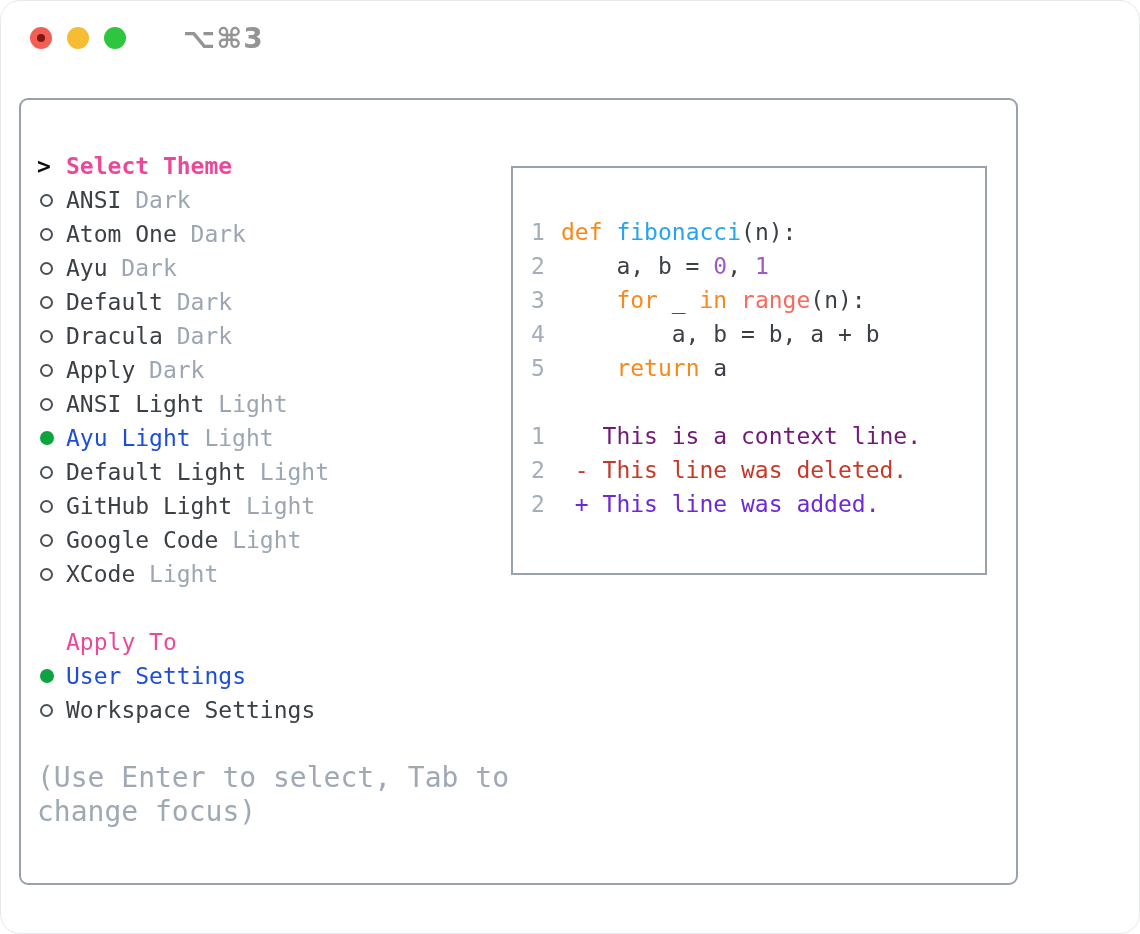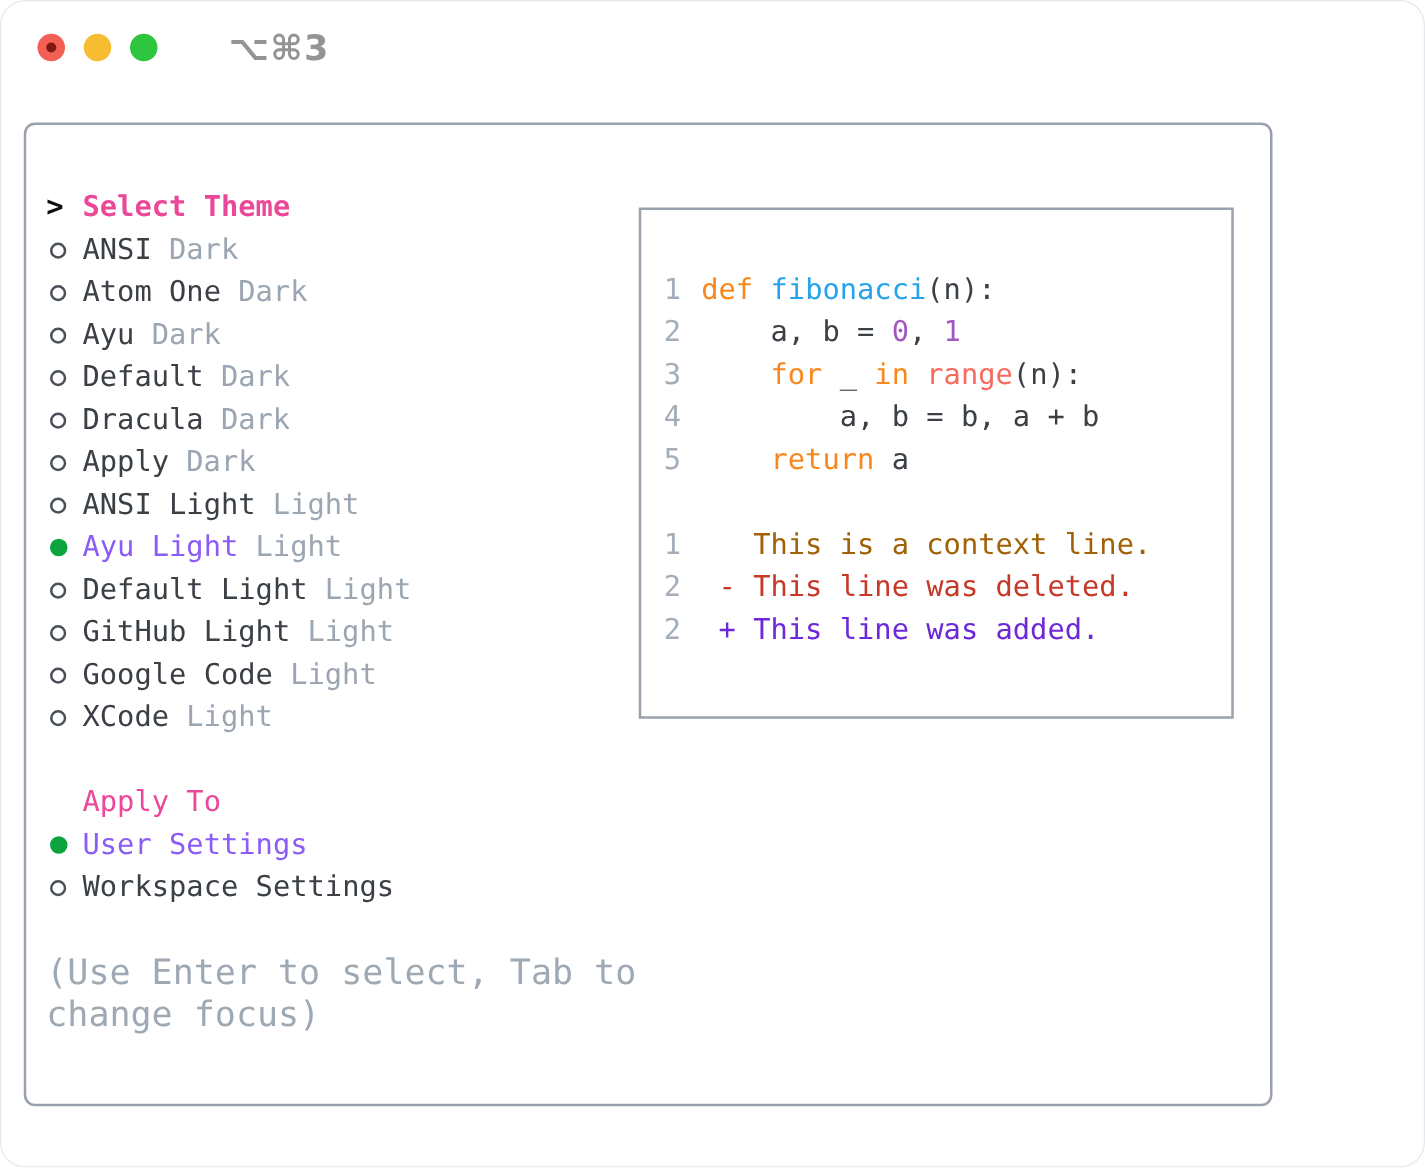--- a/index.html
+++ b/index.html
@@ -30,39 +30,39 @@
   .row{display:flex;align-items:center;height:34px;font-size:23px;color:#3b4046;
        white-space:pre;}
   .iconslot{width:29px;flex:none;display:flex;align-items:center;}
   .circ{width:13px;height:13px;border:2px solid #4a5058;border-radius:50%;
         margin-left:3px;box-sizing:border-box;background:transparent;}
   .circ.sel{width:14px;height:14px;border:none;background:#0da33f;margin-left:3px;}
   .prompt{font-weight:bold;color:#0d0f11;font-size:23px;}
   .hdr{font-weight:bold;color:#ec4899;}
   .subhdr{color:#ec4899;}
   .variant{color:#9ba6b2;margin-left:0.6em;}
-  .sel-text{color:#8b5cf6;}
+  .sel-text{color:#1d4ed8;}
   .spacer{height:34px;}
   .help-line{font-size:28px;line-height:34px;color:#9fa9b4;white-space:pre;}
 
   
   .right-col{position:absolute;left:480px;top:49px;}
   .preview-hdr{height:34px;display:flex;align-items:center;
                font-size:23px;font-weight:bold;color:#0d0f11;}
   .preview-box{margin-left:10px;margin-top:17px;width:476px;height:409px;
                border:2px solid #99a2ac;box-sizing:border-box;
                padding:47px 0 0 18px;overflow:hidden;background:#fff;}
   .cline{display:flex;align-items:center;height:34px;font-size:23px;white-space:pre;}
   .lnum{width:30px;flex:none;color:#a3aeb9;}
   .tok-plain{color:#3b4046;}
   .tok-kw{color:#f8871c;}
   .tok-fn{color:#27a3ee;}
   .tok-builtin{color:#f96a5e;}
   .tok-lit{color:#a158c4;}
-  .tok-ctx{color:#a16207;}
+  .tok-ctx{color:#701a75;}
   .tok-del{color:#c63928;}
   .tok-add{color:#6d28d9;}
 </style>
 </head>
 <body>
 
 <div class="window">
 
   <div class="titlebar">
     <span class="light red"></span>

